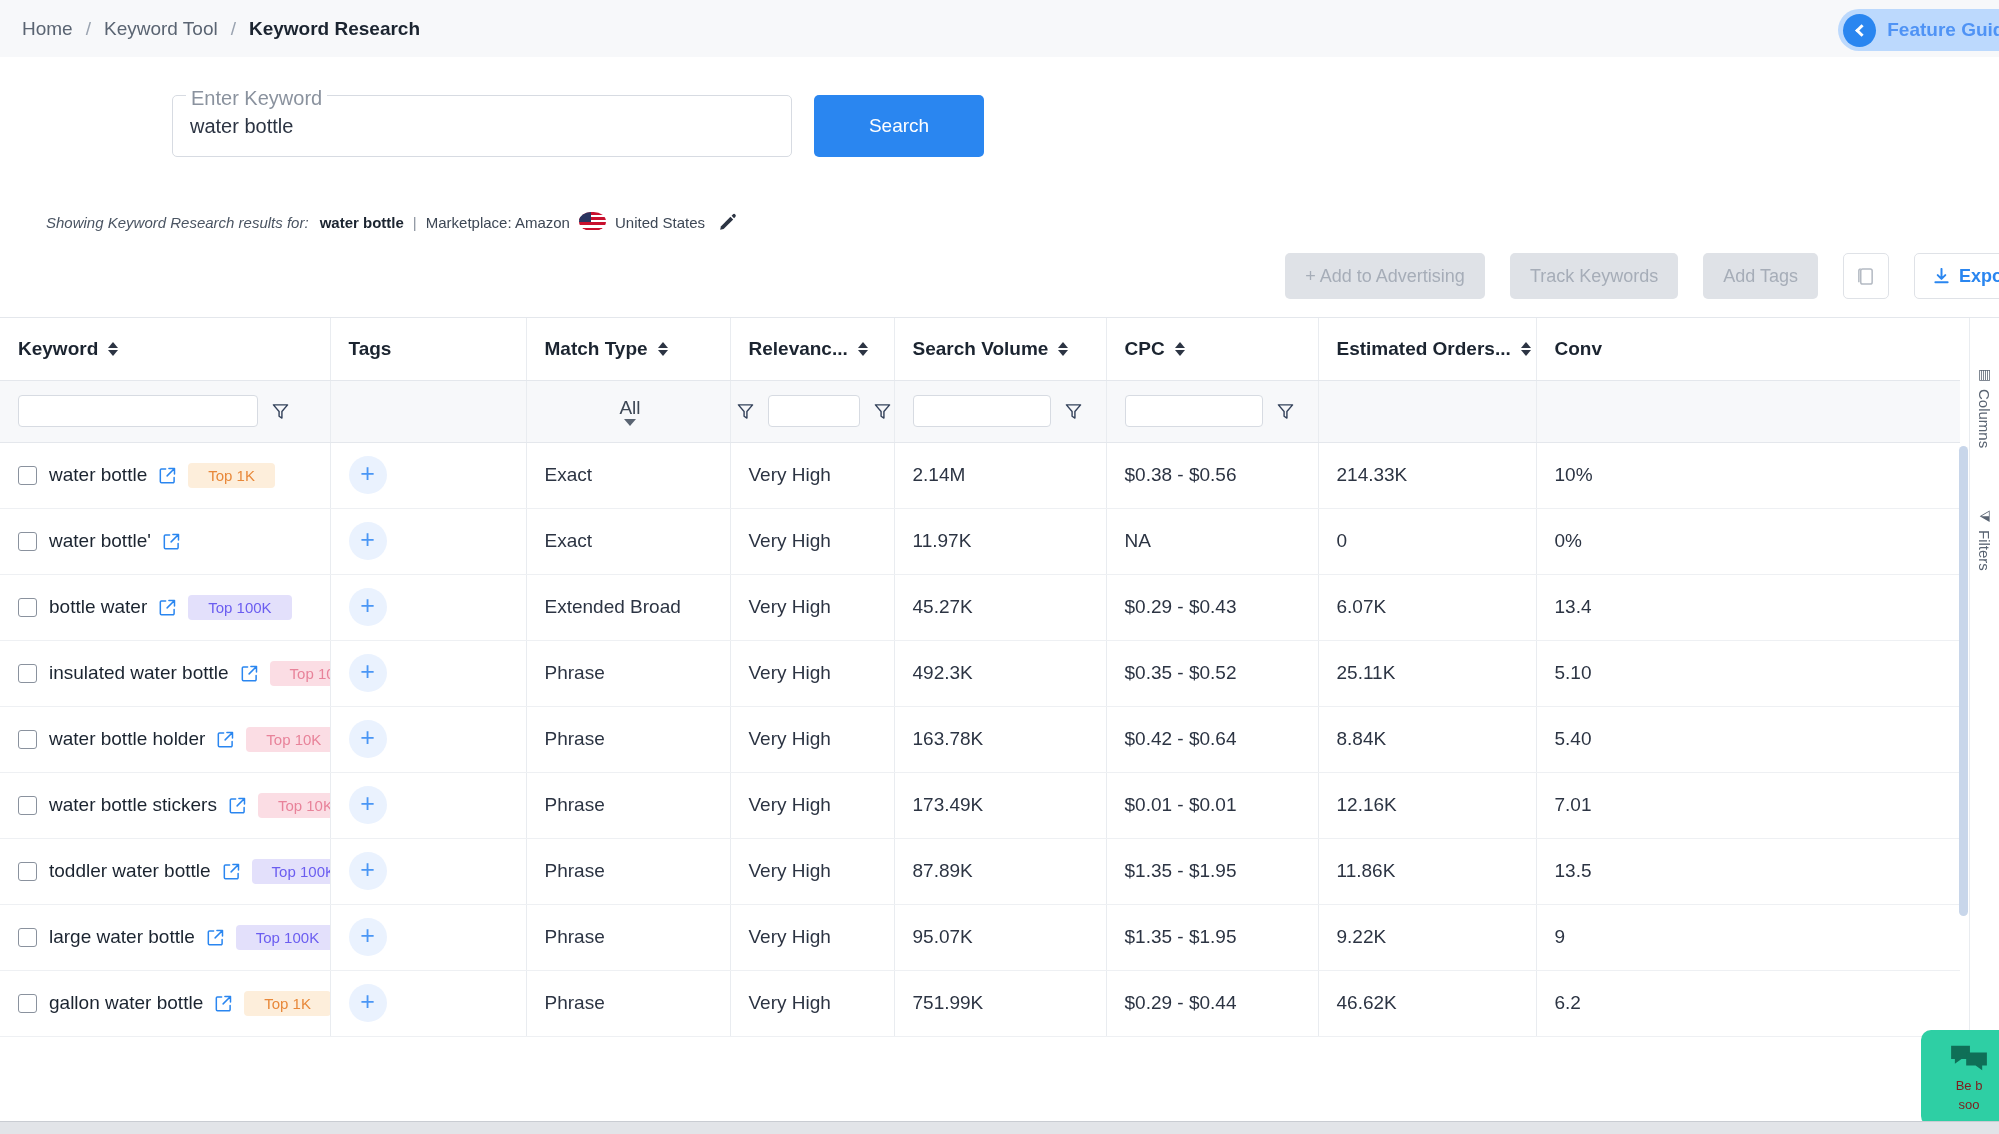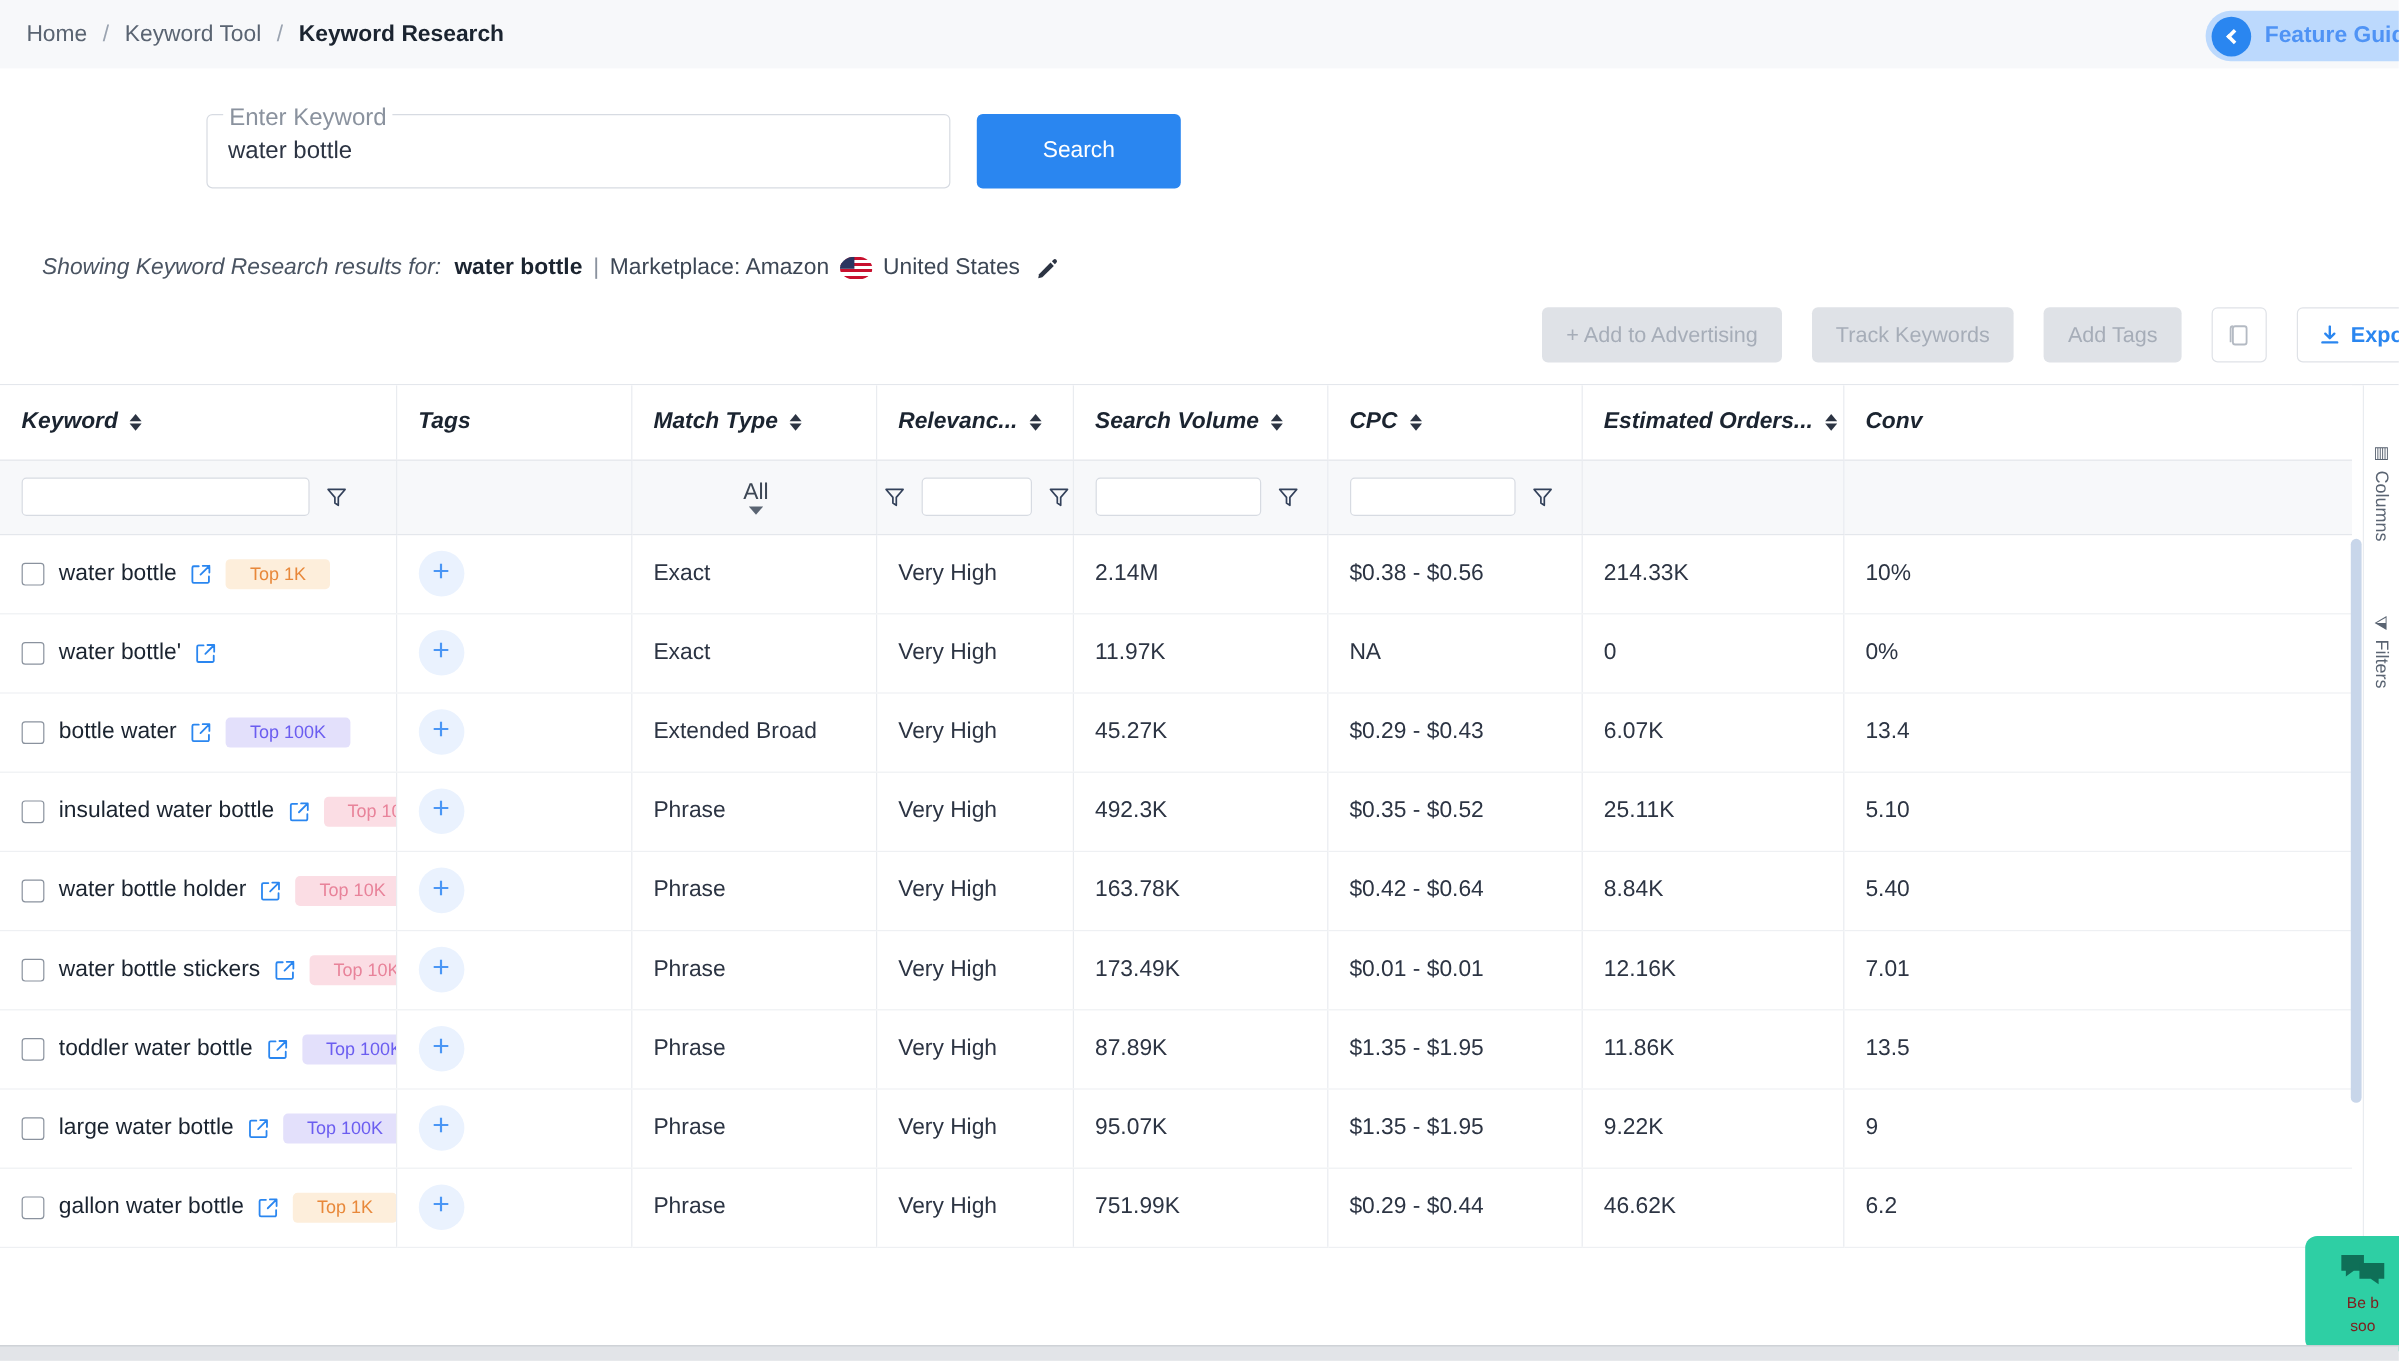--- a/index.html
+++ b/index.html
@@ -76,23 +76,23 @@
     background: #2a86f0;
     color: #fff;
     border: none; border-radius: 5px;
     font-size: 19px;
     font-family: "Liberation Sans", sans-serif;
     cursor: pointer;
   }
 
   
   .showing-line {
-    display: flex; align-items: center;
-    padding: 55px 0 0 35px;
-    font-size: 19px;
+    display: flex; align-items: flex-end;
+    padding: 55px 0 0 46px;
+    font-size: 15px;
     color: #3d4755;
     white-space: nowrap;
   }
   .showing-prefix { font-style: italic; color: #4a5462; }
   .showing-kw { font-weight: bold; color: #1b2430; margin-left: 11px; }
   .showing-sep { margin: 0 9px; color: #8a929e; }
   .showing-mkt { color: #3d4755; }
   .flag-icon {
     width: 27px; height: 19px;
     margin: 0 9px;
@@ -172,21 +172,20 @@
   table.kw-table th {
     text-align: left;
     font-size: 19px;
     color: #1b2430;
     font-weight: bold;
     height: 62px;
     padding: 0 0 0 18px;
     background: #fff;
     border-bottom: 1px solid #e4e7ec;
     white-space: nowrap;
-    font-style: italic;
   }
   table.kw-table th .th-inner { display: flex; align-items: center; gap: 10px; }
   .sort-caret { display: inline-flex; flex-direction: column; gap: 2px; }
   .sort-caret i {
     display: block; width: 0; height: 0;
     border-left: 5px solid transparent;
     border-right: 5px solid transparent;
   }
   .sort-caret i.up   { border-bottom: 6px solid #2c3443; }
   .sort-caret i.down { border-top: 6px solid #2c3443; }

